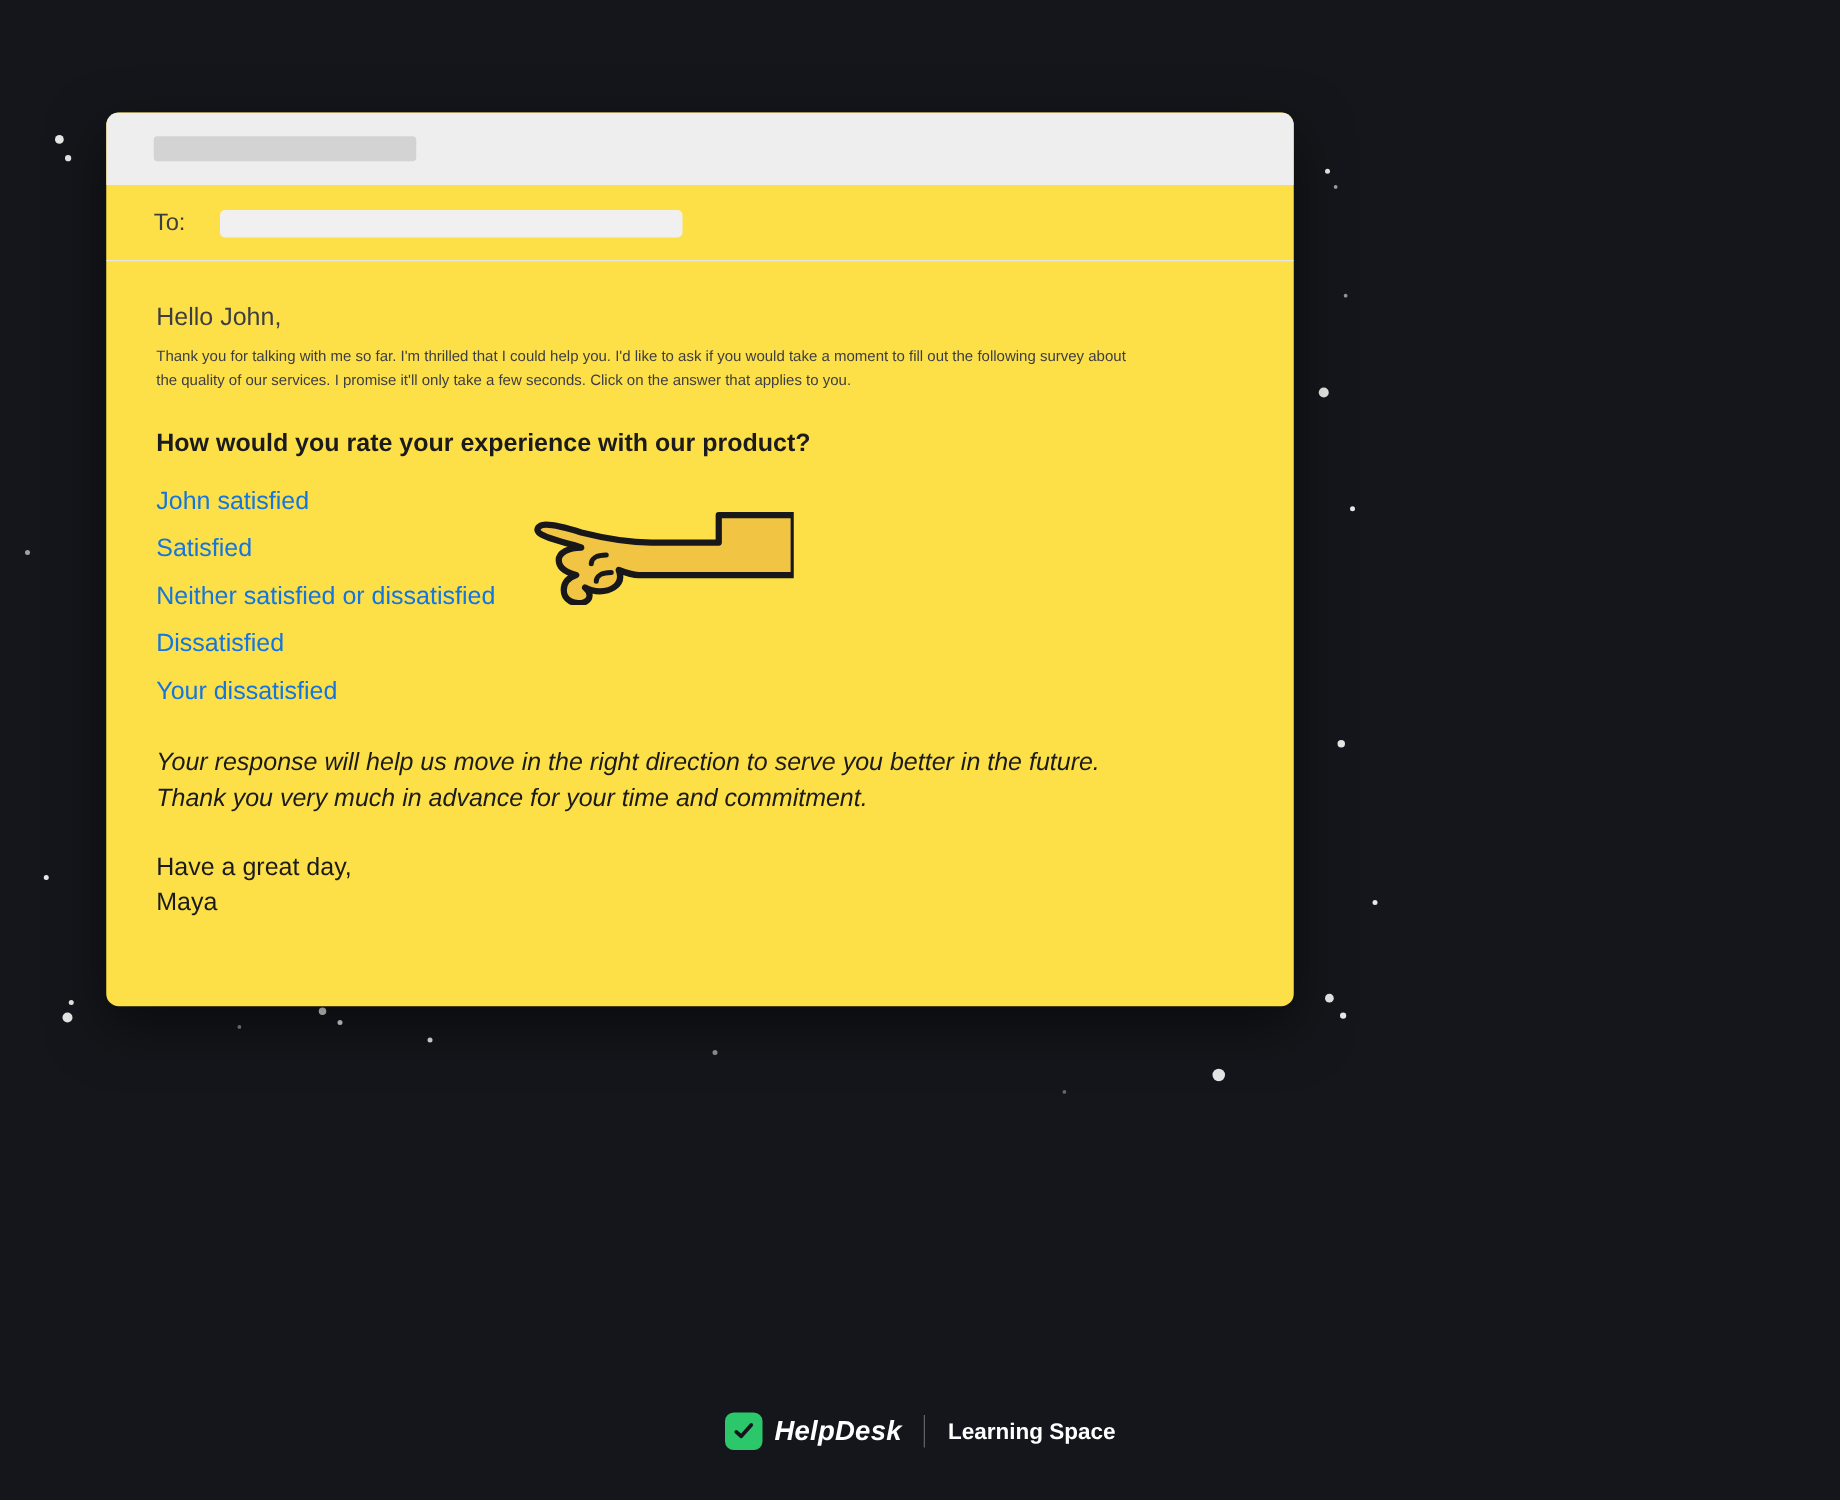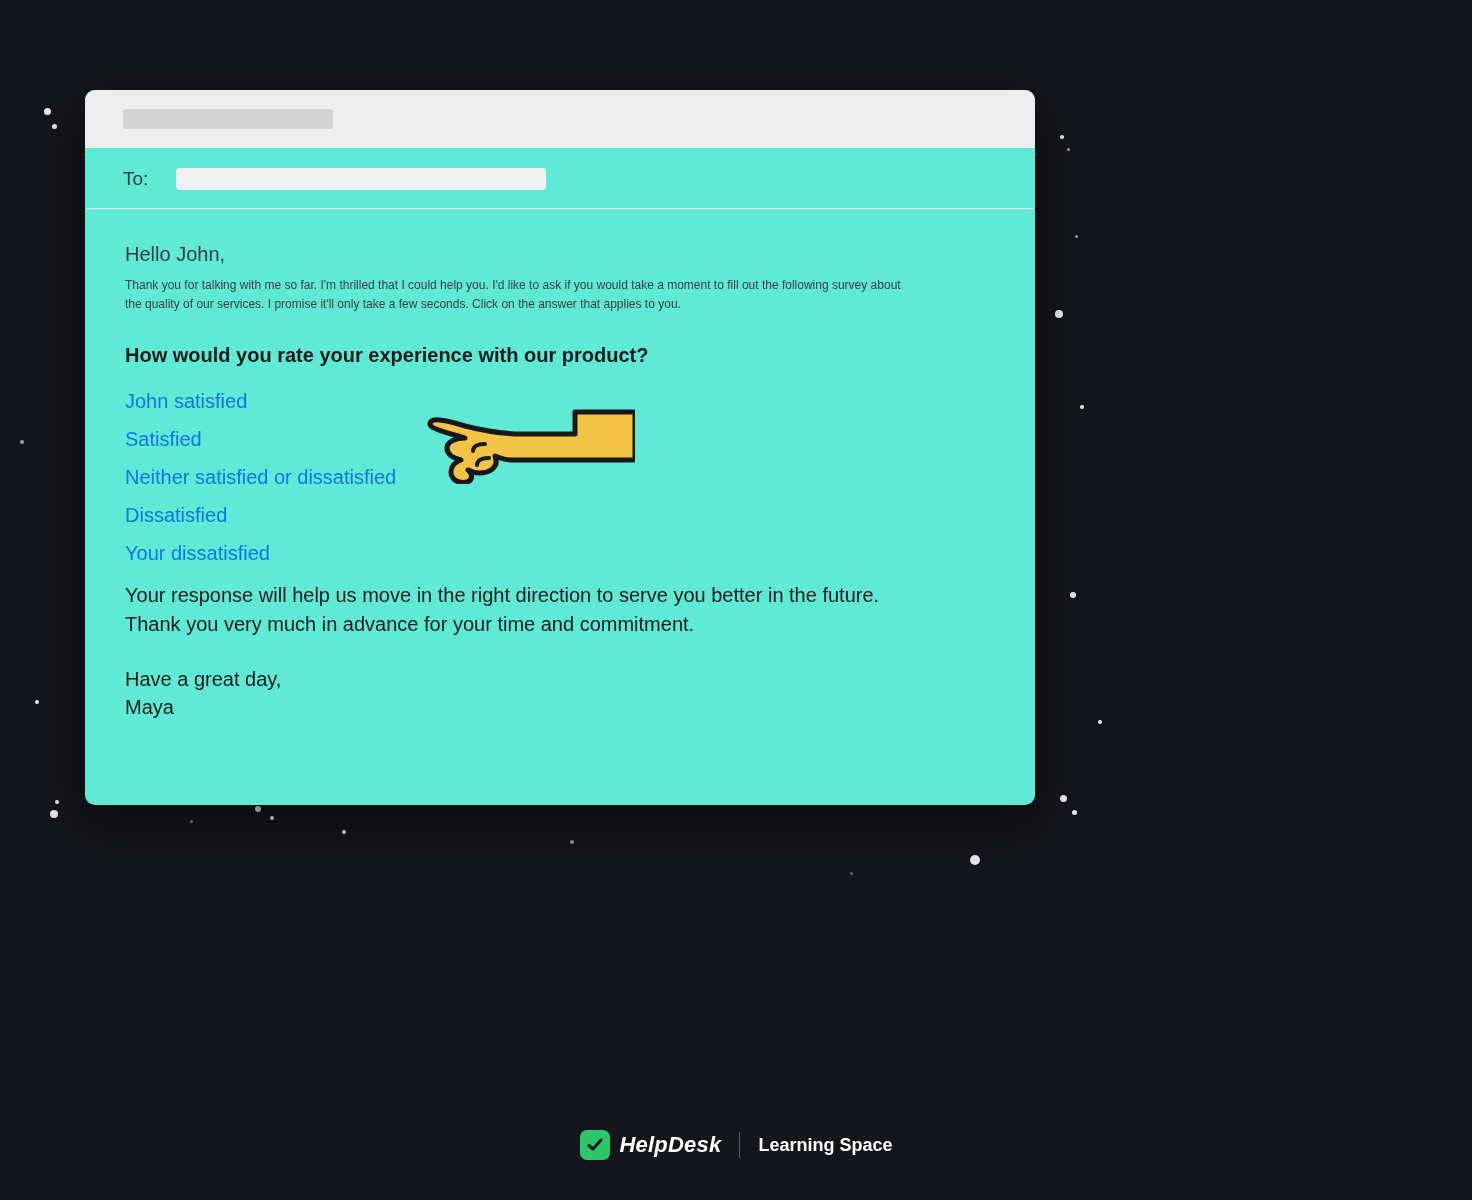--- a/index.html
+++ b/index.html
@@ -12,21 +12,21 @@
     }
     
     .star { position: absolute; background: #fff; border-radius: 50%; pointer-events: none; opacity: .9; }
     
     .window {
       position: absolute;
       left: 85px;
       top: 90px;
       width: 950px;
       height: 715px;
-      background: #5eead4;
+      background: #fde047;
       border-radius: 10px;
       box-shadow: 0 16px 45px rgba(0,0,0,.5);
       overflow: hidden;
     }
     .titlebar {
       height: 58px;
       background: #eeeeee;
       display: flex;
       align-items: center;
       padding-left: 38px;
@@ -84,25 +84,26 @@
     }
     .opt {
       color: #1475e1;
       font-size: 20px;
       line-height: 1.45;
       text-decoration: none;
       cursor: pointer;
       width: fit-content;
     }
     .footer-text {
-      margin-top: 13px;
+      margin-top: 28px;
       color: #1b1b1d;
       font-size: 20px;
       line-height: 1.45;
       max-width: 790px;
+      font-style: italic;
     }
     .signoff {
       margin-top: 26px;
       color: #1b1b1d;
       font-size: 20px;
       line-height: 1.4;
     }
     
     .hand {
       position: absolute;

